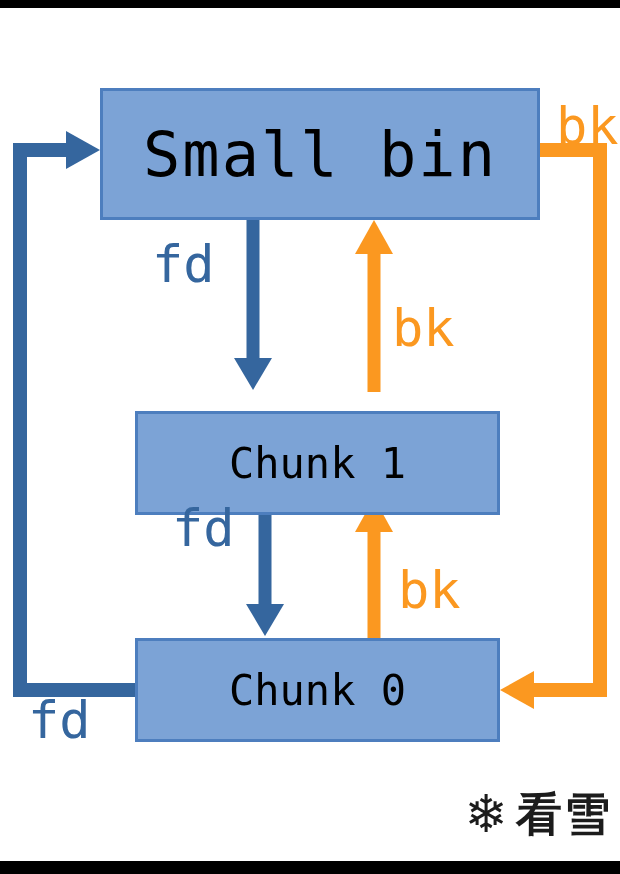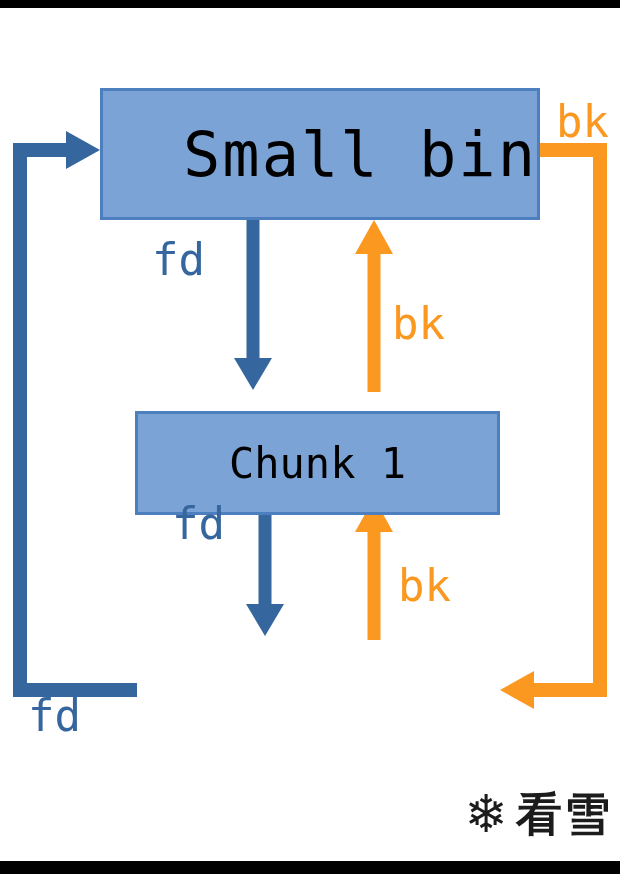--- a/index.html
+++ b/index.html
@@ -29,25 +29,25 @@
   .loop{stroke-width:14;}
   .fd-fill{fill:var(--fd-color);stroke:none;}
   .bk-fill{fill:var(--bk-color);stroke:none;}
 
   .node{
     position:absolute;background:var(--node-fill);
     border:3px solid var(--node-border);
     display:flex;align-items:center;justify-content:center;
     color:var(--node-text);box-sizing:border-box;
   }
-  .node-small-bin{left:100px;top:88px;width:440px;height:132px;font-size:62px;letter-spacing:2px;justify-content:flex-end;}
+  .node-small-bin{left:100px;top:88px;width:440px;height:132px;font-size:62px;letter-spacing:2px;}
   .node-chunk-1{left:135px;top:411px;width:365px;height:104px;font-size:42px;}
   .node-chunk-0{left:135px;top:638px;width:365px;height:104px;font-size:42px;}
 
-  .edge-label{position:absolute;font-size:44px;line-height:1;}
+  .edge-label{position:absolute;font-size:52px;line-height:1;}
   .edge-label.fd{color:var(--fd-color);}
   .edge-label.bk{color:var(--bk-color);}
   .lbl-fd-top{left:152px;top:238px;}
   .lbl-bk-top{left:392px;top:302px;}
   .lbl-fd-mid{left:172px;top:502px;}
   .lbl-bk-mid{left:398px;top:564px;}
   .lbl-fd-loop{left:28px;top:694px;}
   .lbl-bk-loop{left:556px;top:100px;}
 
   .watermark{
@@ -99,20 +99,23 @@
       <polygon points="500,690 534,671 534,709" class="bk-fill"></polygon>
     </g>
   </svg>
 
   <div class="node node-small-bin">
     <span>Small bin</span>
   </div>
   <div class="node node-chunk-1">
     <span>Chunk 1</span>
   </div>
+  <div class="node node-chunk-0">
+    <span>Chunk 0</span>
+  </div>
 
   <span class="edge-label fd lbl-fd-top">fd</span>
   <span class="edge-label bk lbl-bk-top">bk</span>
   <span class="edge-label fd lbl-fd-mid">fd</span>
   <span class="edge-label bk lbl-bk-mid">bk</span>
   <span class="edge-label fd lbl-fd-loop">fd</span>
   <span class="edge-label bk lbl-bk-loop">bk</span>
 
   <div class="watermark">
     <span class="wm-icon">❄</span>

